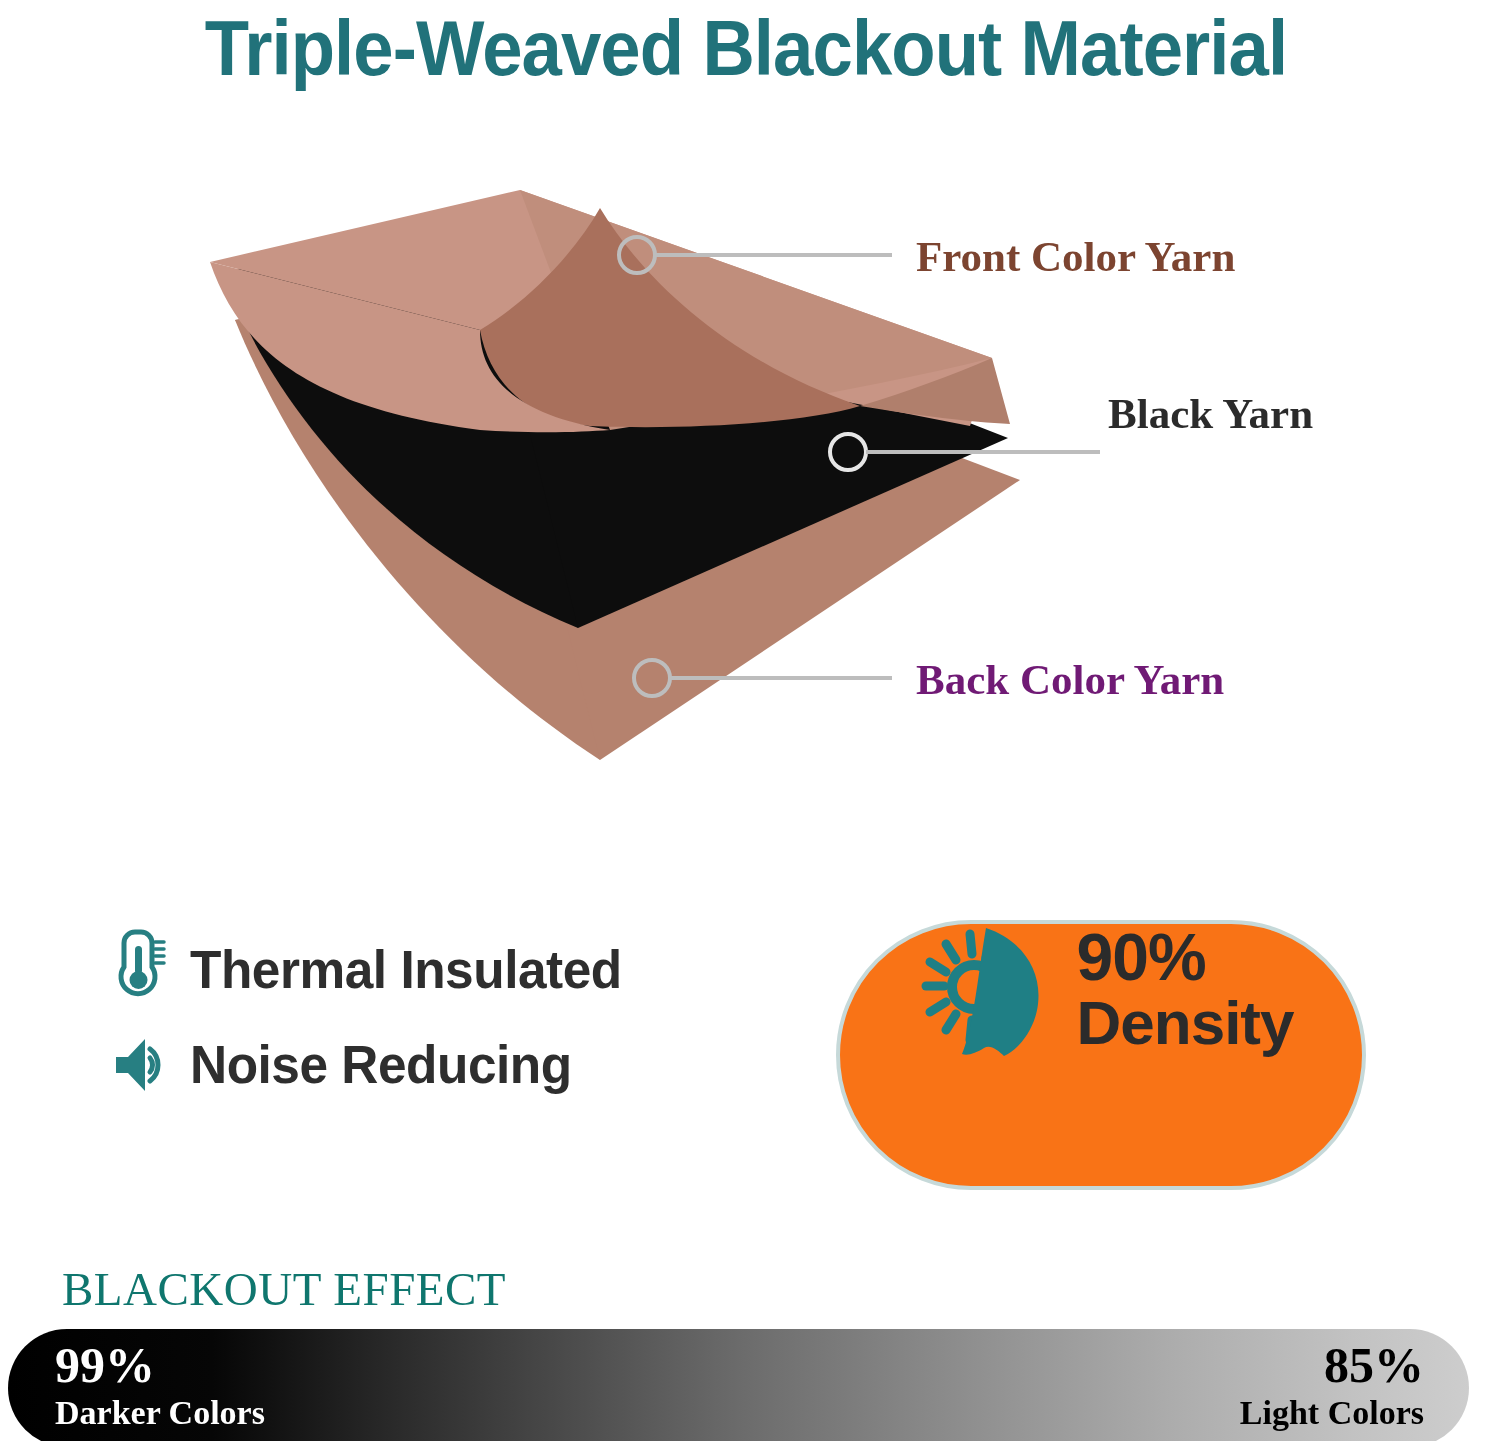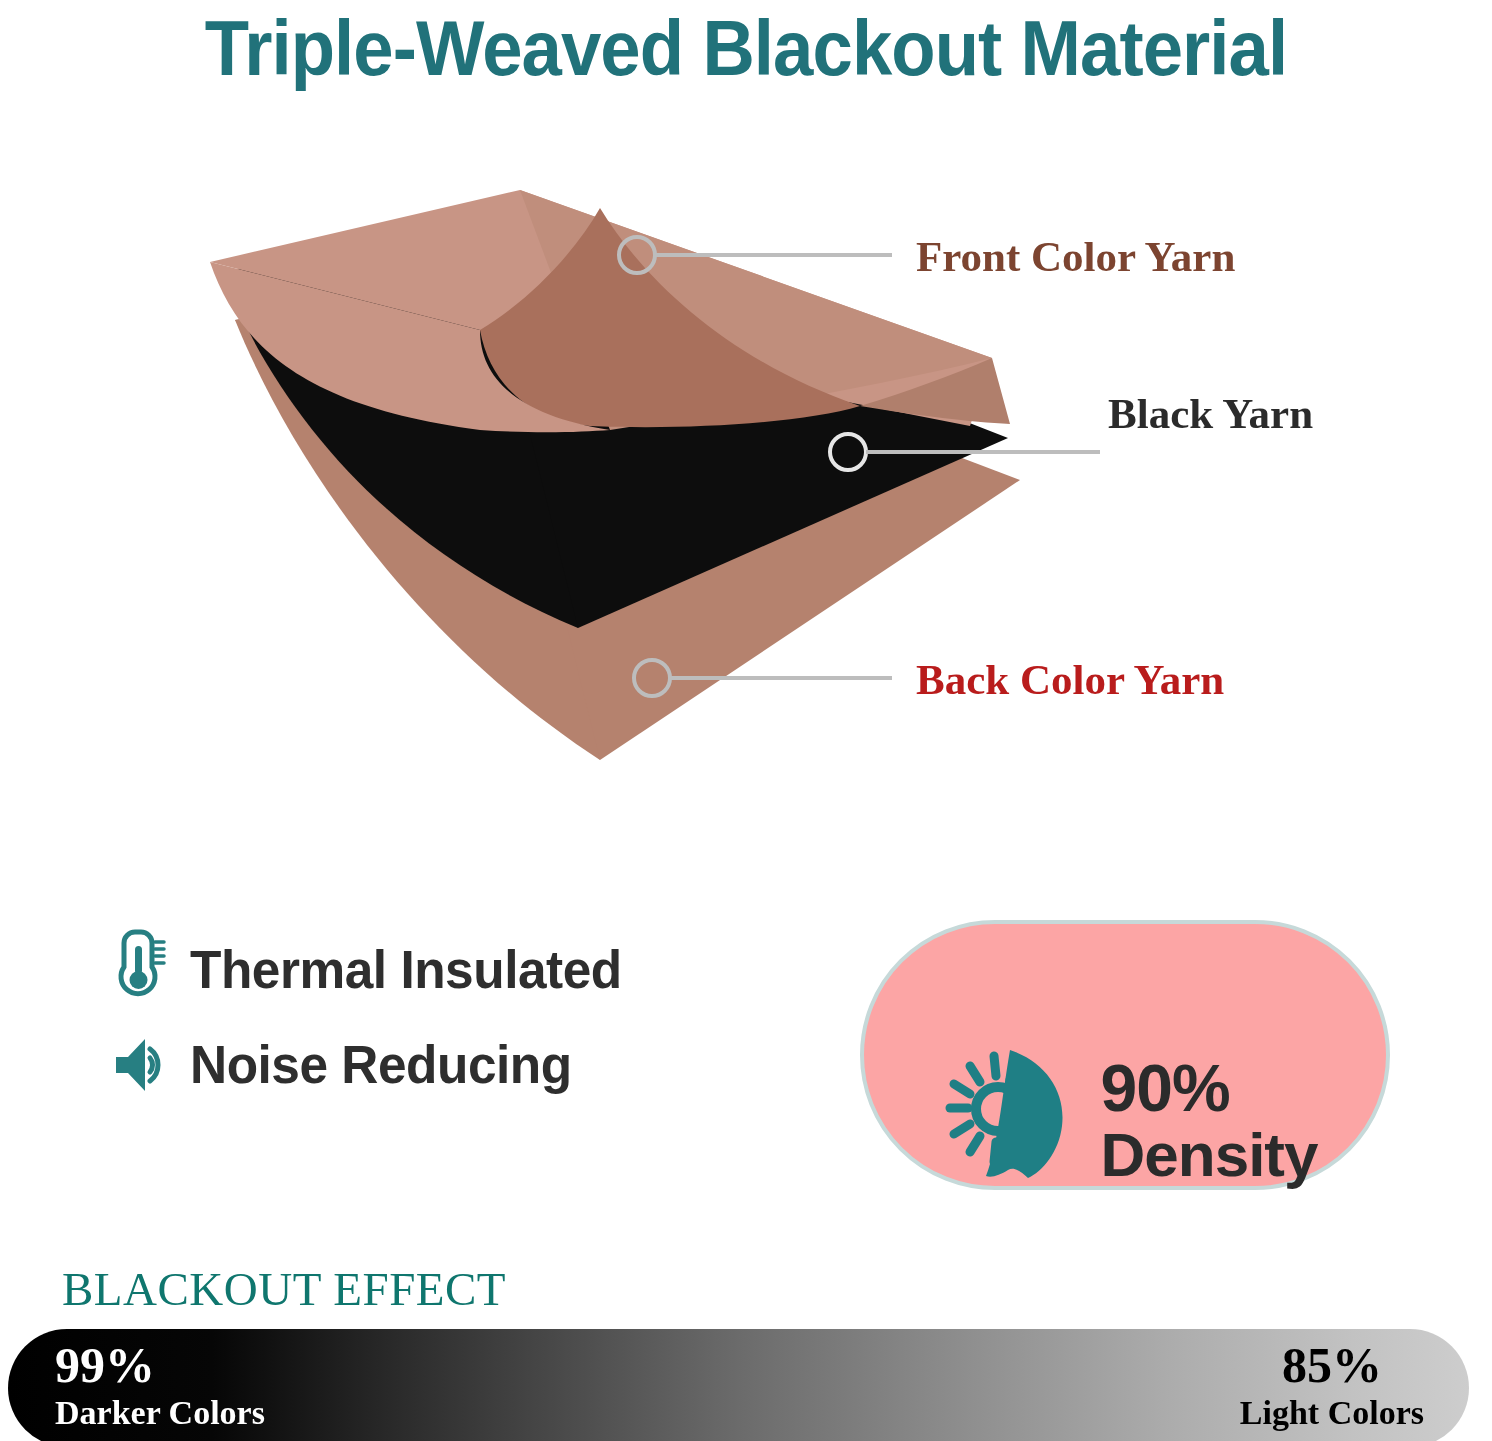--- a/index.html
+++ b/index.html
@@ -61,21 +61,21 @@
     left: 1108px;
     top: 388px;
     font-size: 43px;
     line-height: 52px;
     color: #2B2B2B;
   }
   .callout-back {
     left: 916px;
     top: 655px;
     font-size: 43px;
-    color: #b91c1c;
+    color: #701a75;
   }
 
   
   .features {
     position: absolute;
     left: 112px;
     top: 905px;
     width: 660px;
   }
   .feature-row {
@@ -98,29 +98,29 @@
     color: #2E2E2E;
     letter-spacing: -0.5px;
     white-space: nowrap;
     transform: scaleX(0.97);
     transform-origin: left center;
   }
 
   
   .badge {
     position: absolute;
-    left: 860px;
+    left: 836px;
     top: 920px;
     width: 530px;
     height: 270px;
     border: 4px solid #C6D9D9;
     border-radius: 135px;
-    background: #fca5a5;
+    background: #f97316;
     display: flex;
-    align-items: flex-end;
+    align-items: flex-start;
     justify-content: center;
     box-sizing: border-box;
   }
   .badge-icon {
     width: 150px;
     flex: 0 0 150px;
     display: flex;
     align-items: center;
     justify-content: center;
     color: #1F7F85;
@@ -179,21 +179,21 @@
     font-family: "Liberation Serif", serif;
     font-weight: 700;
   }
   .effect-right {
     position: absolute;
     right: 68px;
     top: 1337px;
     color: #000000;
     font-family: "Liberation Serif", serif;
     font-weight: 700;
-    text-align: center;
+    text-align: right;
   }
   .effect-pct {
     display: block;
     font-size: 50px;
     line-height: 56px;
   }
   .effect-sub {
     display: block;
     font-size: 34px;
     line-height: 40px;

